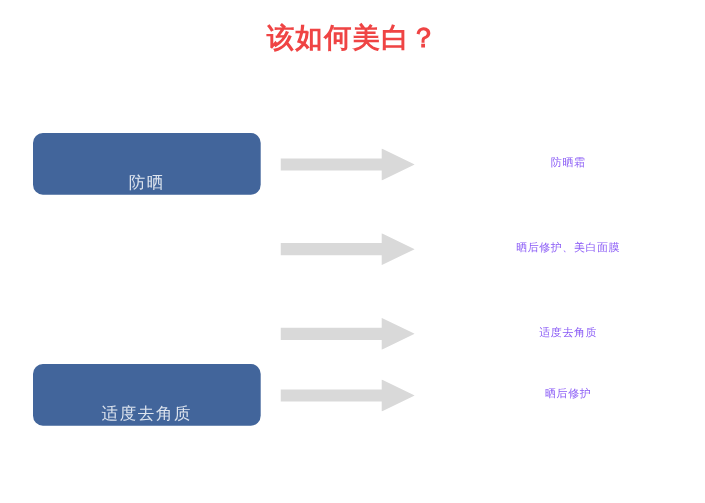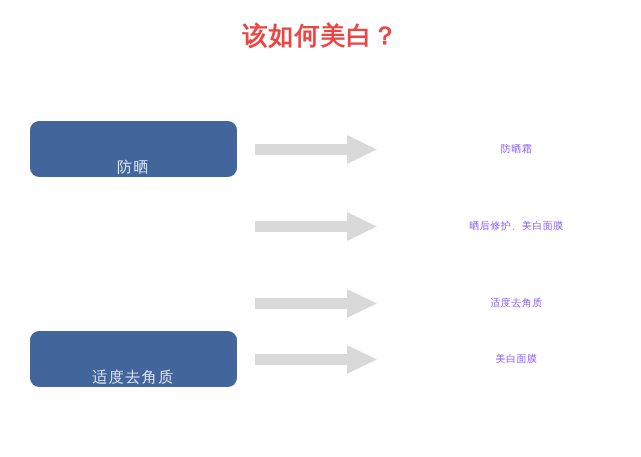--- a/index.html
+++ b/index.html
@@ -138,16 +138,16 @@
 
   <div class="row row-3">
     <div class="step-box">
       <span class="step-box-label">适度去角质</span>
     </div>
     <div class="arrow">
       <svg viewBox="0 0 122 29" xmlns="http://www.w3.org/2000/svg">
         <path d="M0,9 L92,9 L92,0 L122,14.5 L92,29 L92,20 L0,20 Z" fill="#d9d9d9"></path>
       </svg>
     </div>
-    <div class="result-label">美白面膜</div>
+    <div class="result-label">晒后修护</div>
   </div>
 
 </div>
 
 </body></html>

